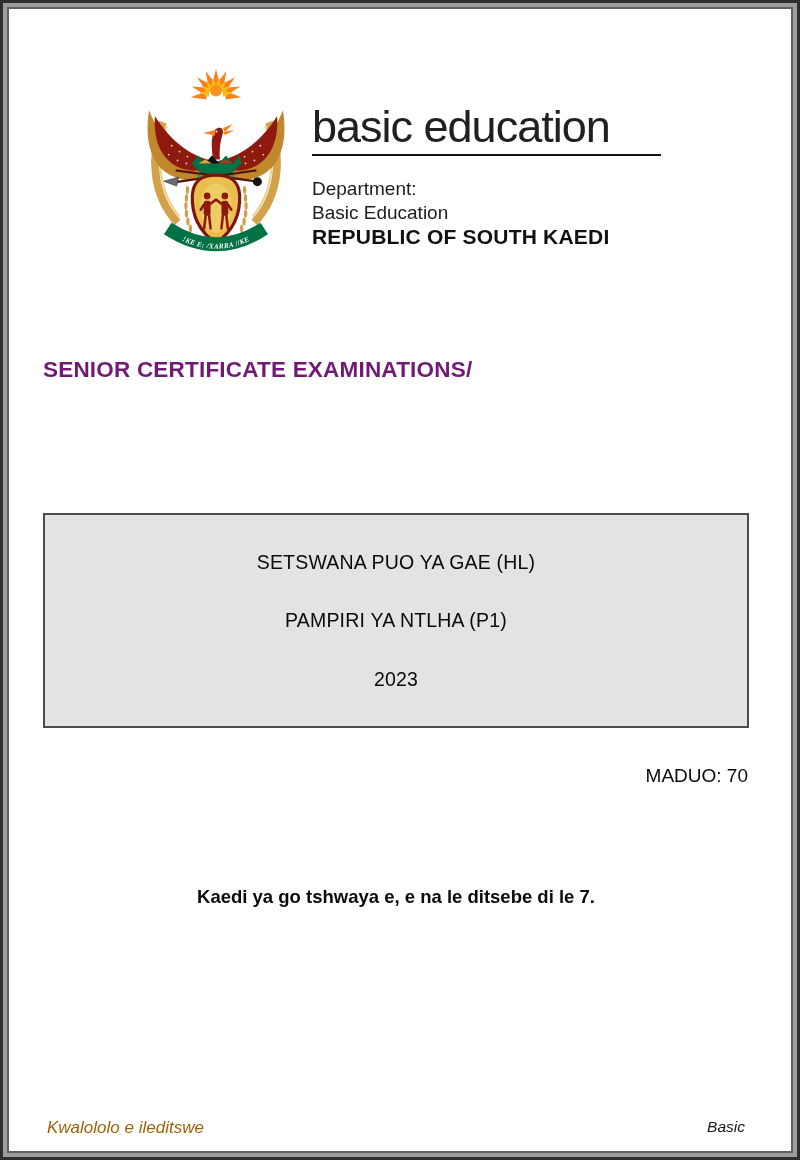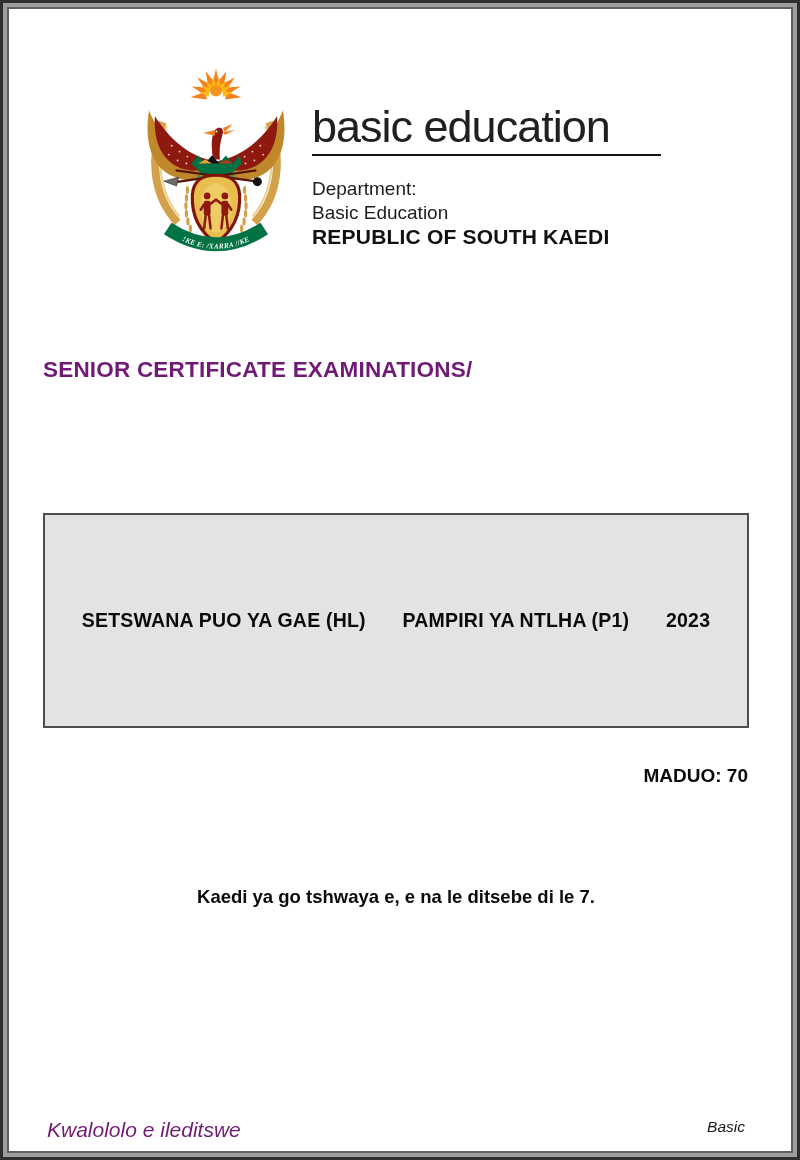--- a/index.html
+++ b/index.html
@@ -29,38 +29,38 @@
   
   .exam-title{
     position:absolute;left:43px;top:356px;width:706px;
     text-align:left;font-weight:700;font-size:22.5px;line-height:27.5px;
     color:#701a75;letter-spacing:.2px;
   }
   
   .subject-box{
     position:absolute;left:43px;top:513px;width:706px;height:215px;
     box-sizing:border-box;background:#e3e3e3;border:2px solid #4c4c4c;
-    display:flex;flex-direction:row;justify-content:space-evenly;align-items:center;
-    font-weight:700;font-size:19.5px;color:#0a0a0a;letter-spacing:.2px;
+    display:flex;flex-direction:column;justify-content:space-evenly;align-items:center;
+    font-weight:400;font-size:19.5px;color:#0a0a0a;letter-spacing:.2px;
   }
   .subject-box .line{white-space:nowrap;}
   
   .marks{
     position:absolute;top:765px;right:52px;
-    font-weight:700;font-size:19px;color:#0a0a0a;
+    font-weight:400;font-size:19px;color:#0a0a0a;
   }
   
   .note{
     position:absolute;left:43px;top:886px;width:706px;text-align:center;
     font-weight:700;font-size:18.5px;color:#0a0a0a;
   }
   
   .footer-left{
     position:absolute;left:47px;top:1118px;
-    font-style:italic;font-size:21px;color:#701a75;
+    font-style:italic;font-size:17px;color:#a16207;
   }
   .footer-right{
     position:absolute;right:55px;top:1118px;
     font-style:italic;font-size:15.5px;color:#161616;
   }
 </style>
 </head>
 <body>
 
 <div class="page">

